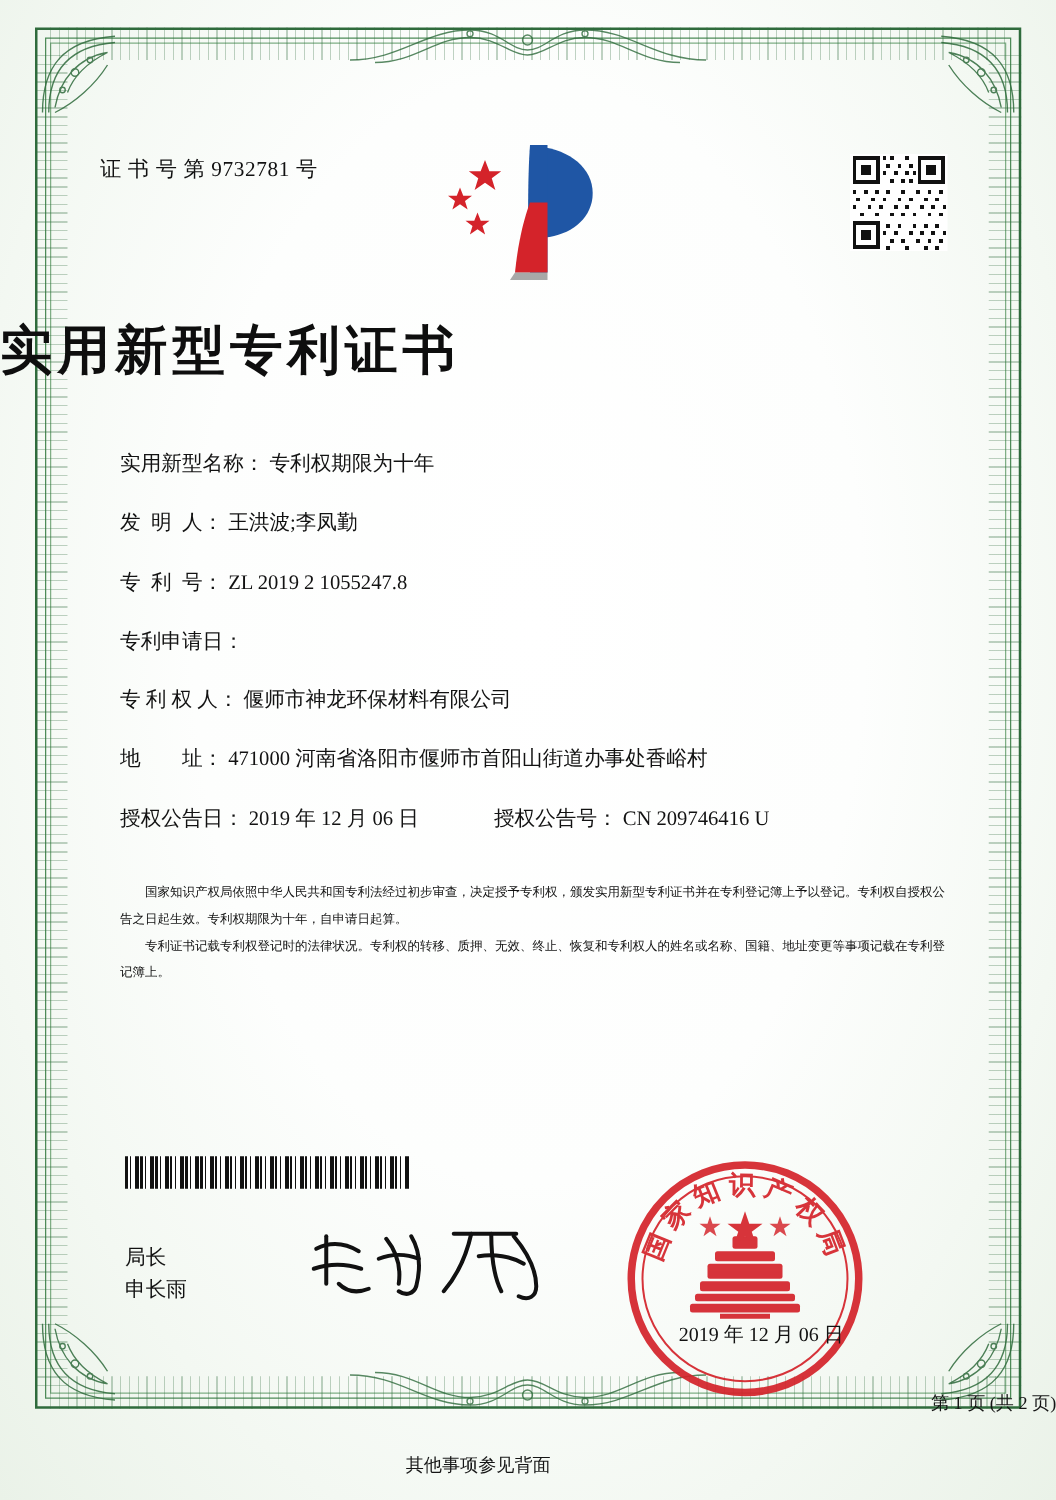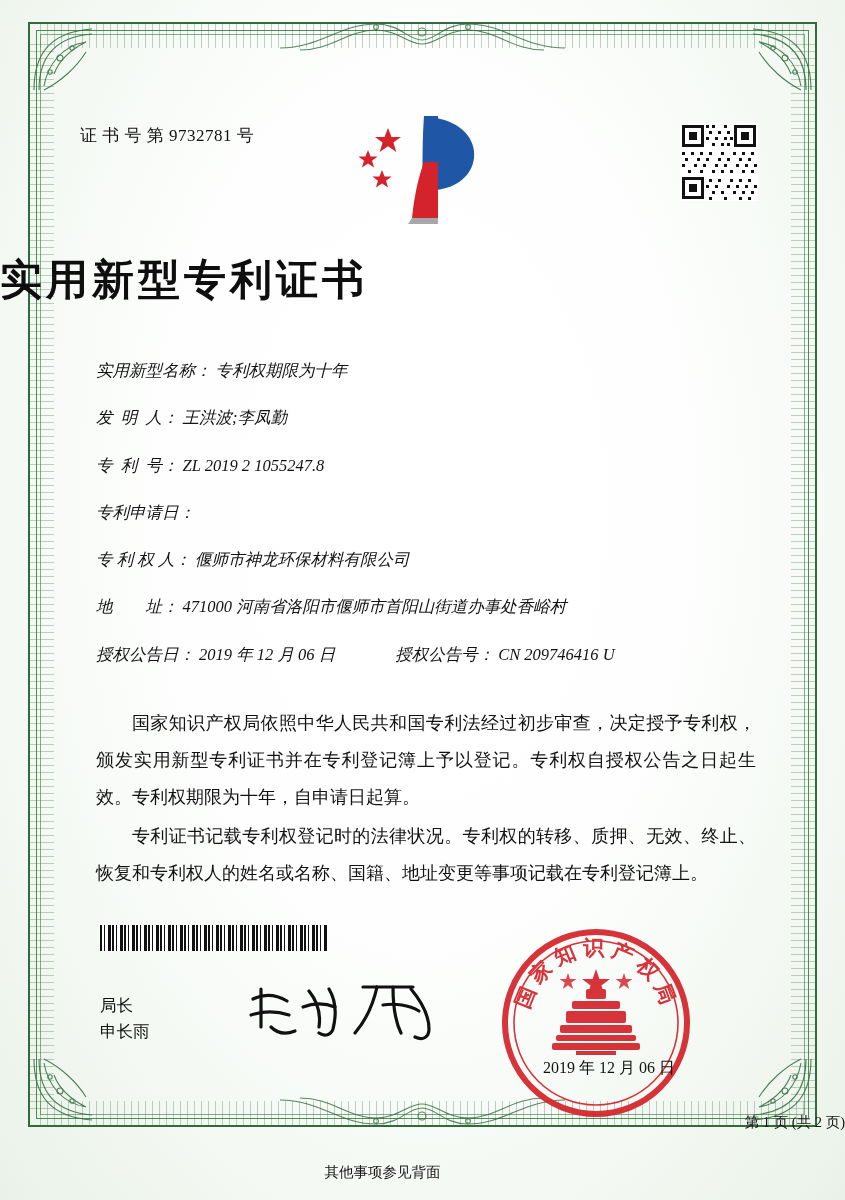--- a/index.html
+++ b/index.html
@@ -162,21 +162,20 @@
     letter-spacing: 4px;
     color: #0e0e0e;
     font-family: "Liberation Serif", "DejaVu Serif", serif;
   }
 
   
   .fields {
     position: absolute;
     left: 96px; top: 360px;
     width: 660px;
-    font-style: italic;
   }
   .field-row {
     display: flex;
     align-items: baseline;
     margin-bottom: 25px;
     font-size: 16.5px;
     color: #121212;
     line-height: 1.35;
   }
   .field-label {
@@ -192,21 +191,21 @@
   }
   .field-spacer { width: 60px; flex: 0 0 auto; }
 
   
   .paragraphs {
     position: absolute;
     left: 96px; top: 705px;
     width: 660px;
   }
   .para {
-    font-size: 18px;
+    font-size: 10px;
     line-height: 2.05;
     text-indent: 2em;
     text-align: justify;
     color: #121212;
     margin: 0 0 2px 0;
   }
 
   
   .barcode {
     position: absolute;

